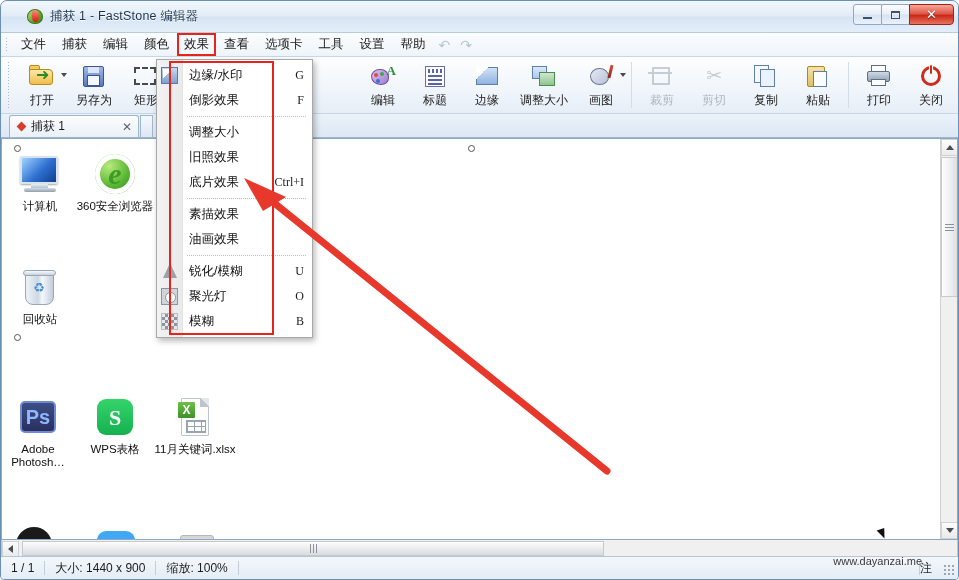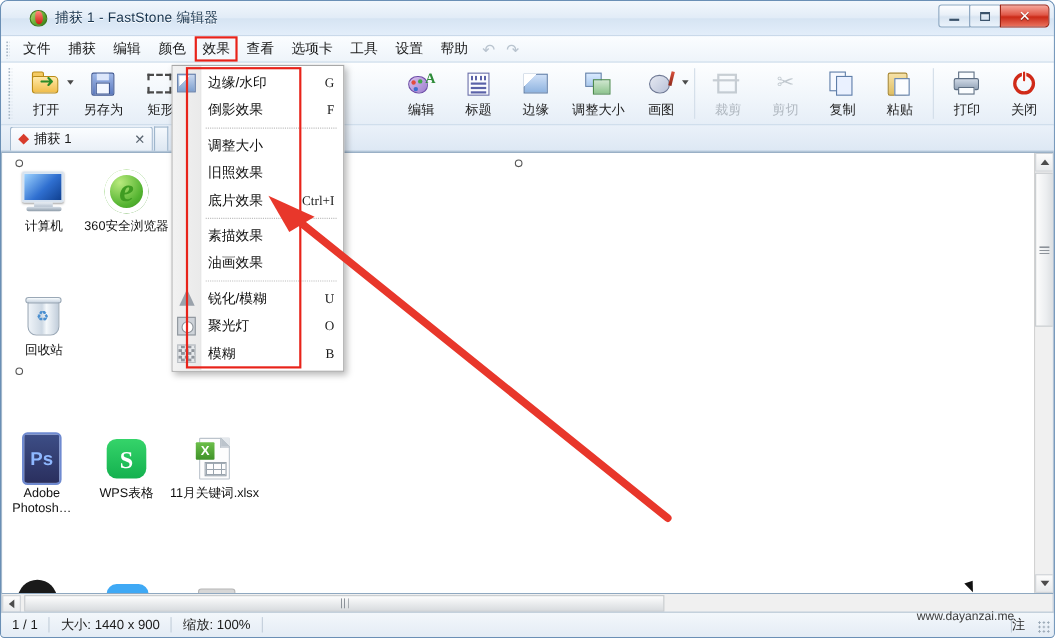--- a/index.html
+++ b/index.html
@@ -384,25 +384,25 @@
   }
   .t360 .cross-h {
     position:absolute; left:8px; top:17px; width:22px; height:8px;
     background: linear-gradient(180deg,#7ed04f,#3d9a22); border-radius: 2px;
   }
   .t360 .cross-v {
     position:absolute; left:15px; top:10px; width:8px; height:22px;
     background: linear-gradient(90deg,#7ed04f,#3d9a22); border-radius: 2px;
   }
   .ps-icon {
-    width: 36px; height: 48px; border-radius: 5px;
+    width: 36px; height: 32px; border-radius: 5px;
     background: linear-gradient(180deg,#3d4e86,#2a2f5e);
     border: 2px solid #6f8ad0;
     display:flex; align-items:center; justify-content:center;
-    font-size: 17px; font-weight: bold; color: #8fb8ff;
+    font-size: 20px; font-weight: bold; color: #8fb8ff;
     font-family: "Liberation Sans", sans-serif;
   }
   .wps-icon {
     width: 36px; height: 36px; border-radius: 9px;
     background: linear-gradient(180deg,#35d46a,#14b14f);
     display:flex; align-items:center; justify-content:center;
     font-size: 22px; font-weight: bold; color: #ffffff;
     font-family: "Liberation Serif", serif;
   }
   .xls-icon {

